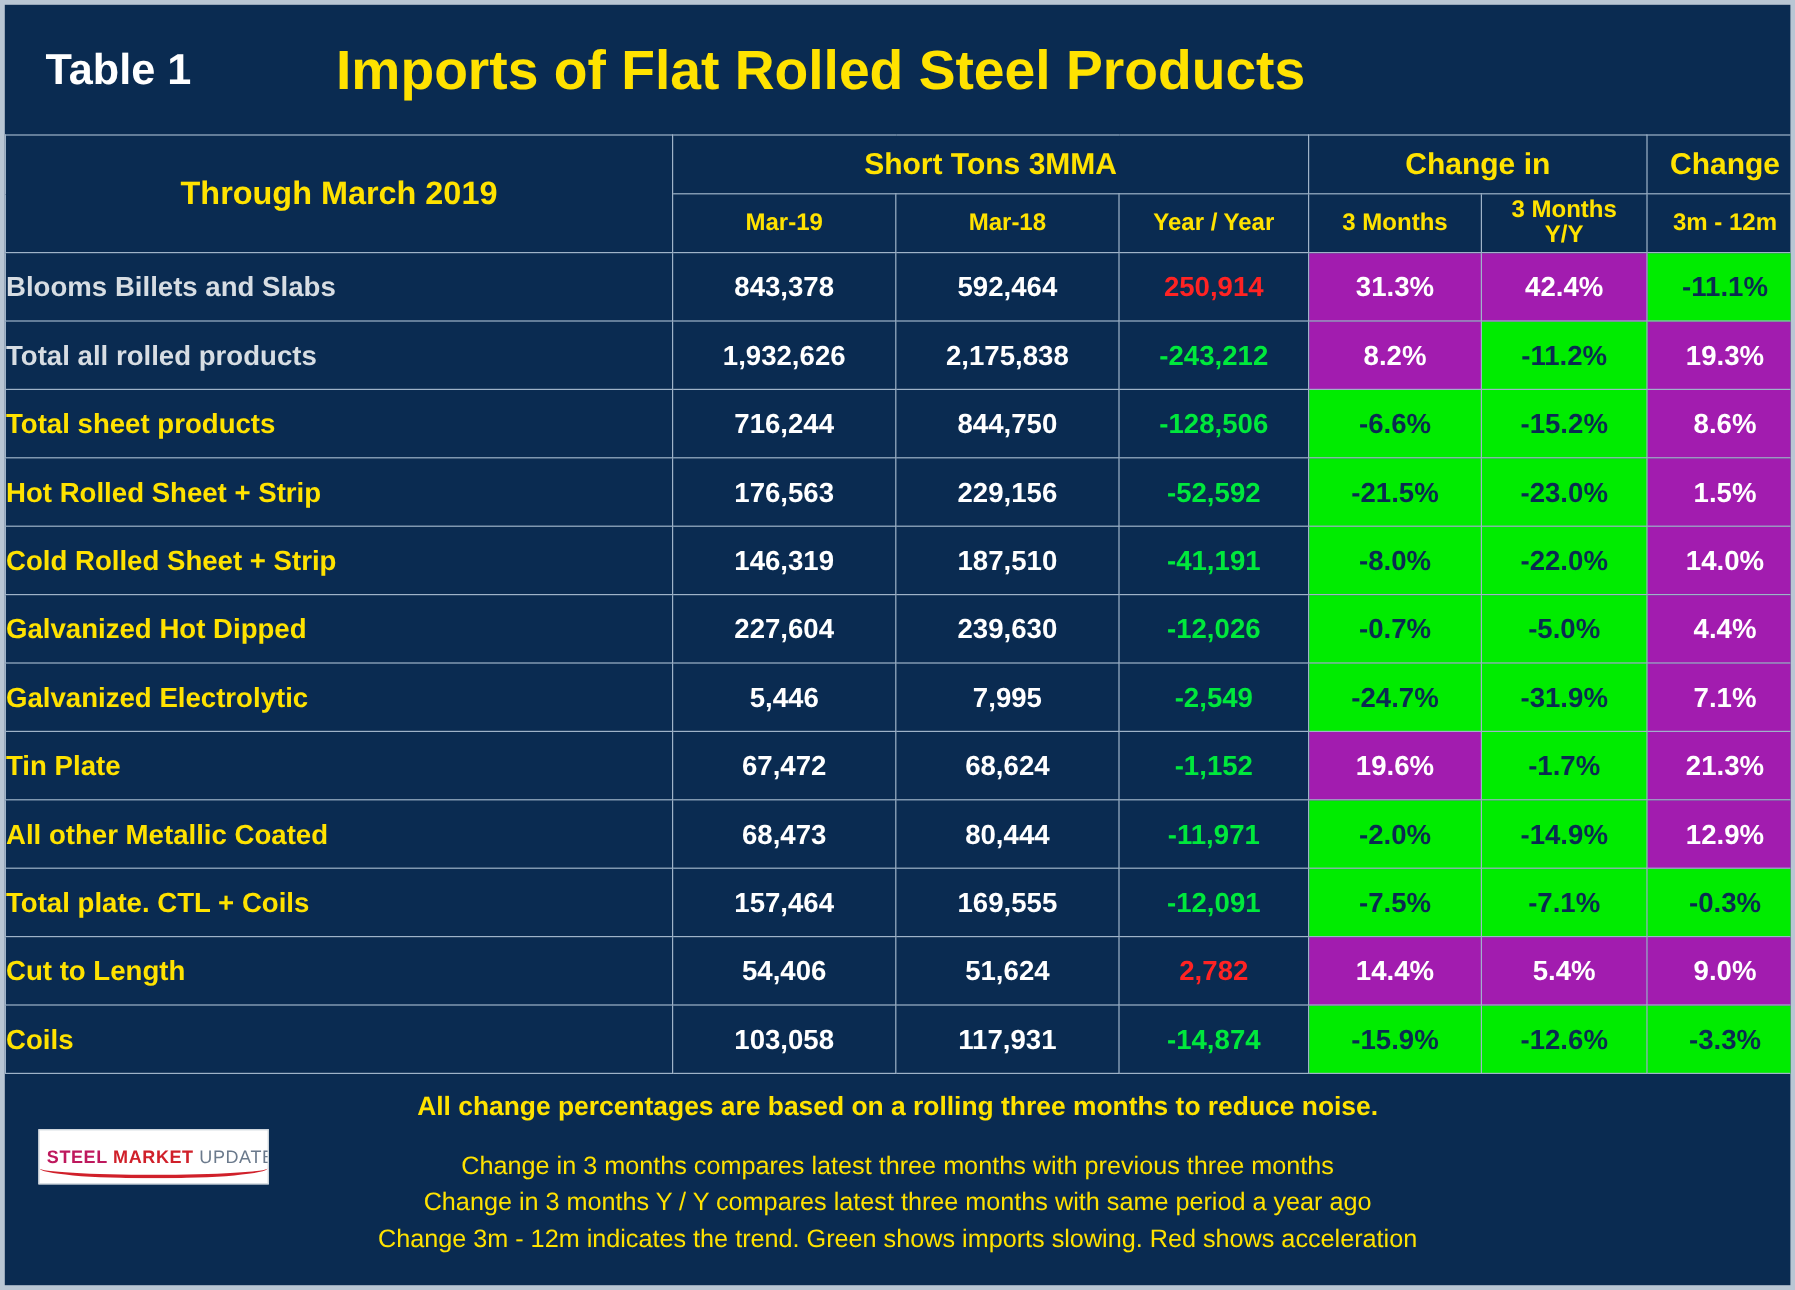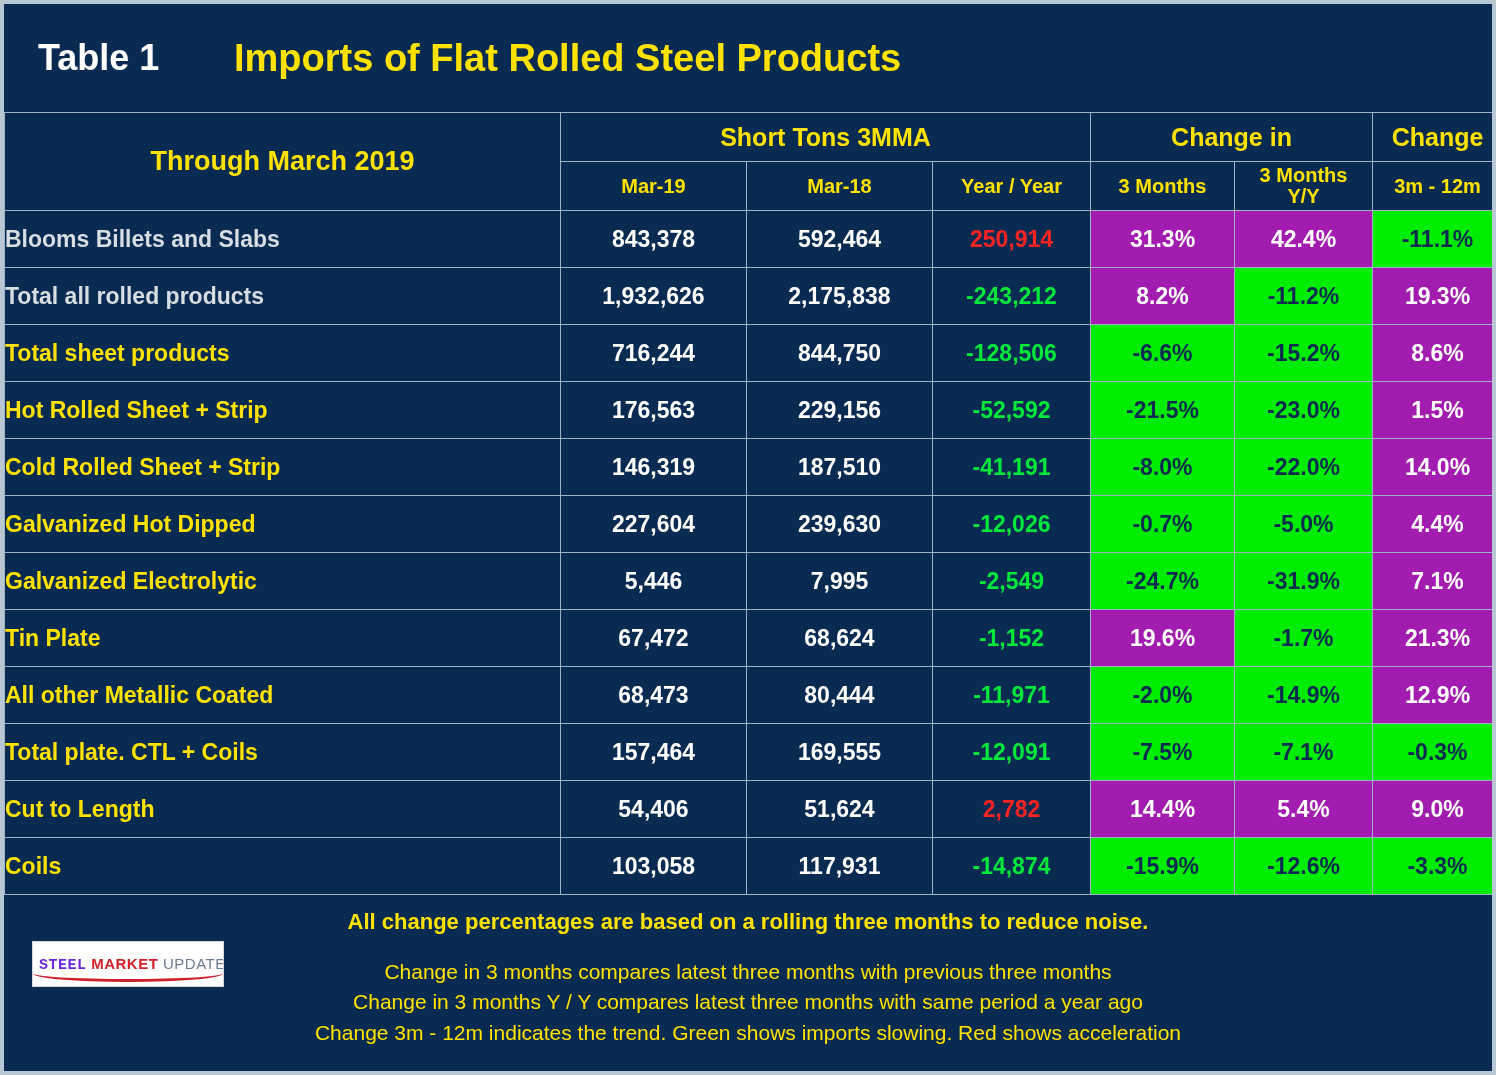--- a/index.html
+++ b/index.html
@@ -28,23 +28,24 @@
   .table-num {
     color: #ffffff;
     font-size: 36px;
     font-weight: bold;
     width: 210px;
     padding-left: 14px;
     box-sizing: border-box;
   }
   .main-title {
     color: #ffe200;
-    font-size: 38px;
+    font-size: 46px;
     font-weight: bold;
     flex: 0 0 auto;
+    margin-left: 46px;
   }
   .dept {
     color: #ffe200;
     font-size: 28px;
     margin-left: 110px;
     font-weight: normal;
   }
 
   
   table.grid {
@@ -158,21 +159,21 @@
     border-radius: 0 0 50% 50%;
   }
   .logo-text {
     position: relative;
     z-index: 2;
     font-size: 15px;
     font-weight: bold;
     letter-spacing: 0.5px;
     white-space: nowrap;
   }
-  .logo-steel { color: #6d28d9; font-family: Liberation Mono, monospace; }
+  .logo-steel { color: #be185d; }
   .logo-market { color: #d0202a; }
   .logo-update { color: #6b7a8c; font-weight: normal; }
 </style>
 </head>
 <body>
 
 <div id="page">
 
   <div class="header">
     <div class="table-num">Table 1</div>

